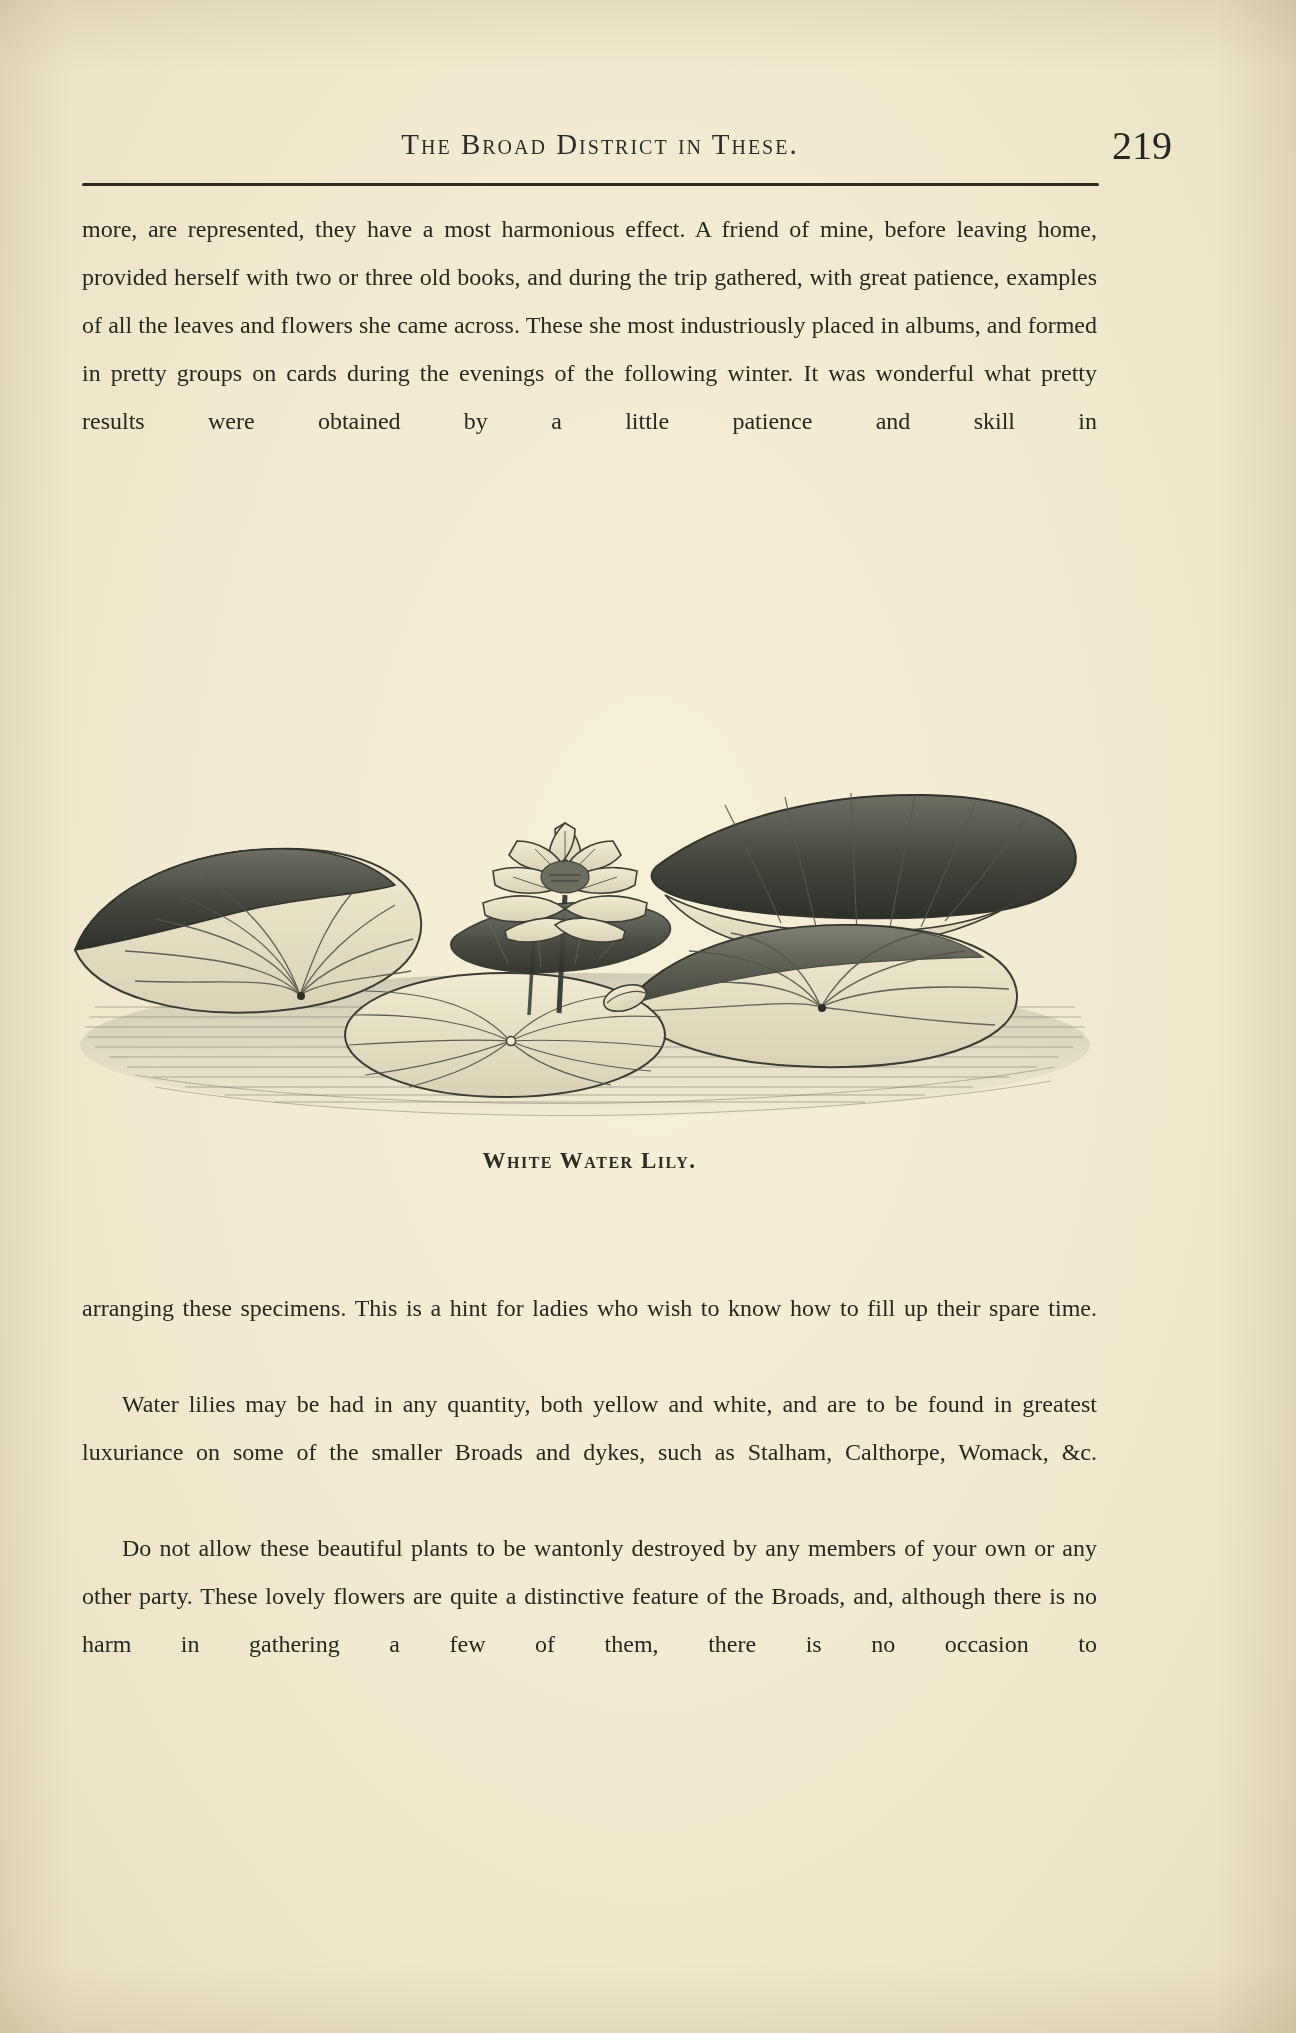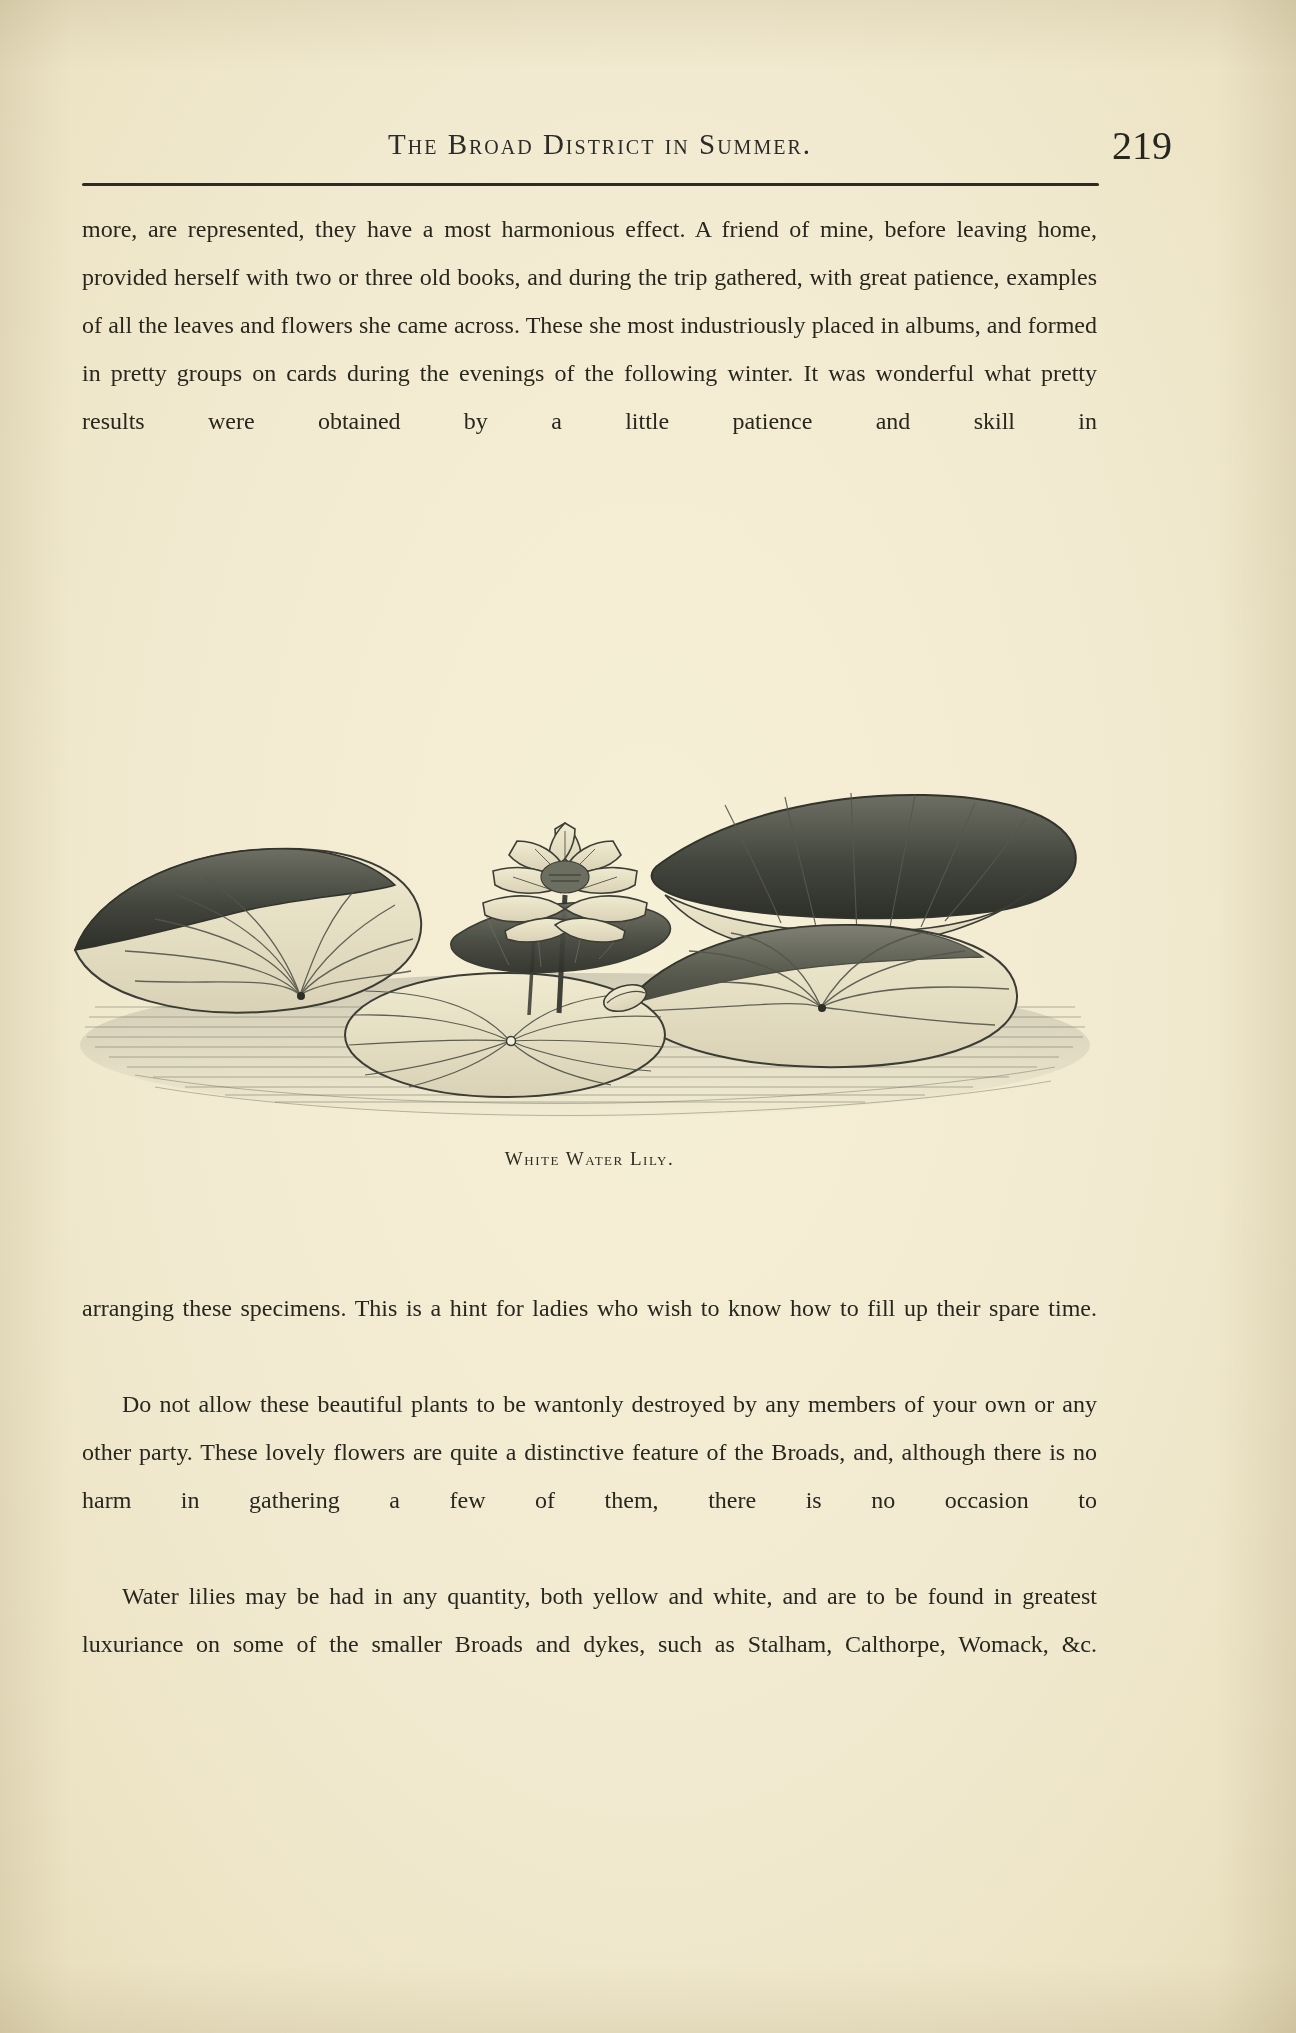--- a/index.html
+++ b/index.html
@@ -119,35 +119,35 @@
     display: block;
   }
   .fig-caption-wrap {
     position: absolute;
     left: -18px;
     top: 1148px;
     width: 1015px;
     text-align: center;
   }
   .fig-caption-text {
-    font-size: 19px;
+    font-size: 23px;
     letter-spacing: 1.5px;
     font-variant: small-caps;
     color: #2e2c24;
-    font-weight: 400;
+    font-weight: 700;
   }
 </style>
 </head>
 <body>
 
 <div class="page">
   <div class="content">
 
     <div class="header">
-      <div class="header-title">The Broad District in Summer.</div>
+      <div class="header-title">The Broad District in These.</div>
       <div class="page-number">219</div>
     </div>
     <div class="rule"></div>
 
     <div class="body-block" id="para-top">
       <p>more, are represented, they have a most harmonious effect. A friend of mine, before leaving home, provided herself with two or three old books, and during the trip gathered, with great patience, examples of all the leaves and flowers she came across. These she most industriously placed in albums, and formed in pretty groups on cards during the evenings of the following winter. It was wonderful what pretty results were obtained by a little patience and skill in</p>
     </div>
 
     <div class="figure">
       <svg width="1050" height="400" viewBox="0 0 1050 400" xmlns="http://www.w3.org/2000/svg">
@@ -300,18 +300,18 @@
         </g>
       </svg>
     </div>
 
     <div class="fig-caption-wrap">
       <span class="fig-caption-text">White Water Lily.</span>
     </div>
 
     <div class="body-block" id="para-after">
       <p>arranging these specimens. This is a hint for ladies who wish to know how to fill up their spare time.</p>
+      <p class="indent">Water lilies may be had in any quantity, both yellow and white, and are to be found in greatest luxuriance on some of the smaller Broads and dykes, such as Stalham, Calthorpe, Womack, &amp;c.</p>
       <p class="indent">Do not allow these beautiful plants to be wantonly destroyed by any members of your own or any other party. These lovely flowers are quite a distinctive feature of the Broads, and, although there is no harm in gathering a few of them, there is no occasion to</p>
-      <p class="indent">Water lilies may be had in any quantity, both yellow and white, and are to be found in greatest luxuriance on some of the smaller Broads and dykes, such as Stalham, Calthorpe, Womack, &amp;c.</p>
     </div>
 
   </div>
 </div>
 
 </body></html>

